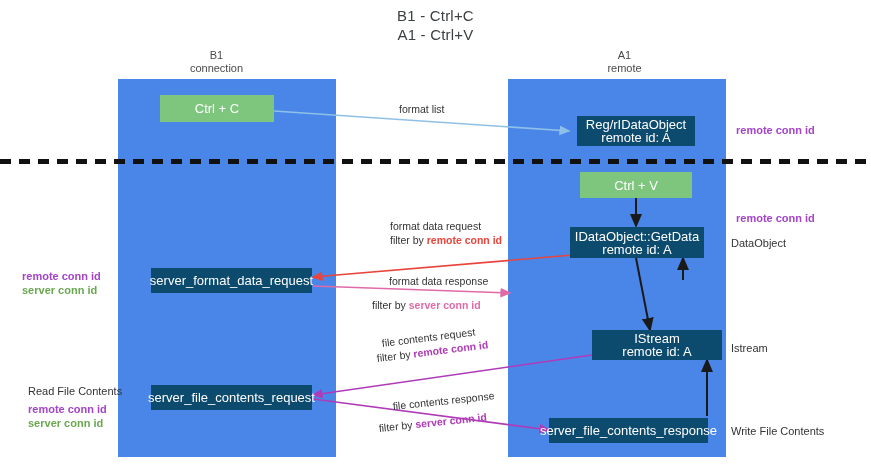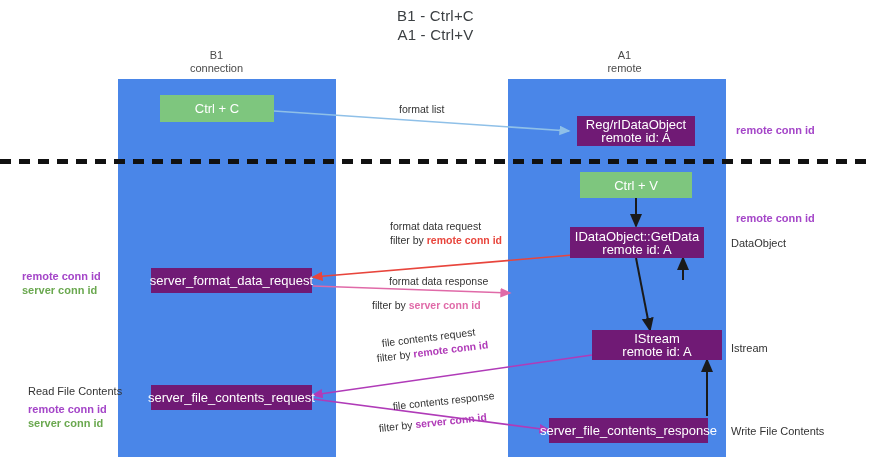--- a/index.html
+++ b/index.html
@@ -56,21 +56,21 @@
     flex-direction: column;
     align-items: center;
     justify-content: center;
     text-align: center;
     color: #ffffff;
     font-size: 13px;
     line-height: 13px;
     z-index: 6;
   }
   .box.green { background: #7ec67e; }
-  .box.orange { background: #701a75; }
+  .box.orange { background: #0c4a6e; }
   .box .l2 { display: block; }
 
   
   .side-label {
     position: absolute;
     font-size: 11px;
     line-height: 14px;
     color: #333333;
     z-index: 7;
   }

